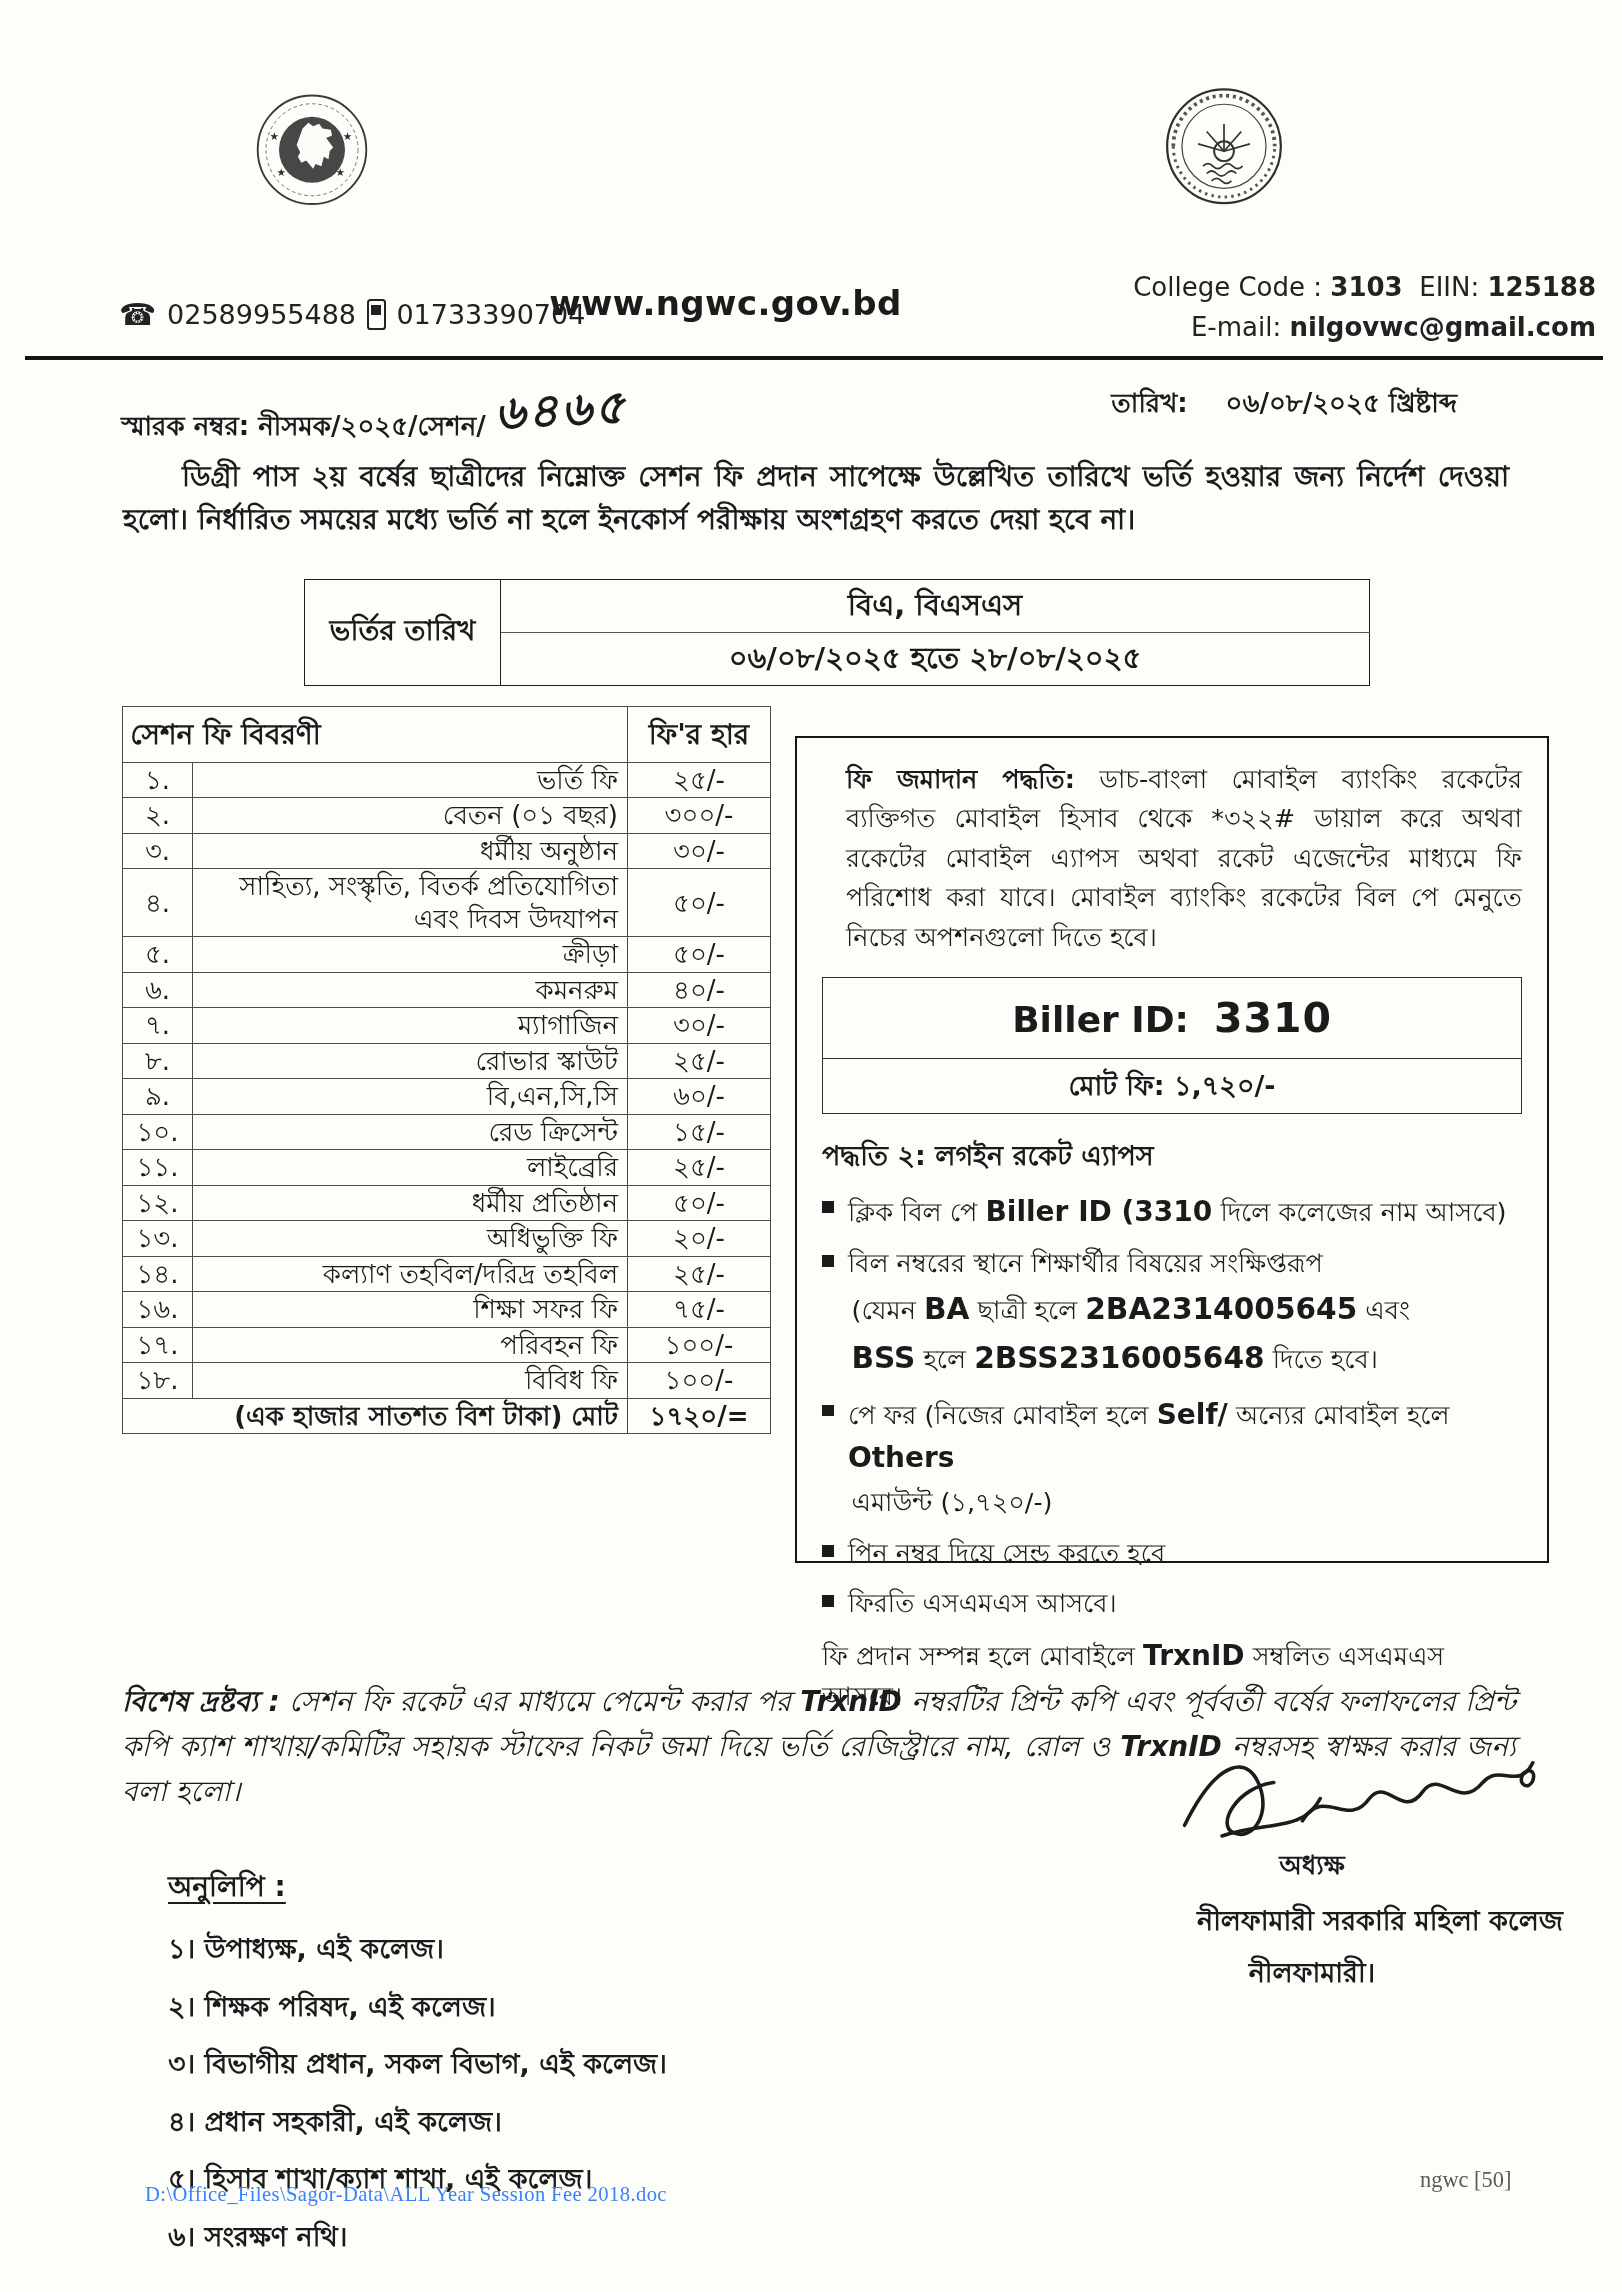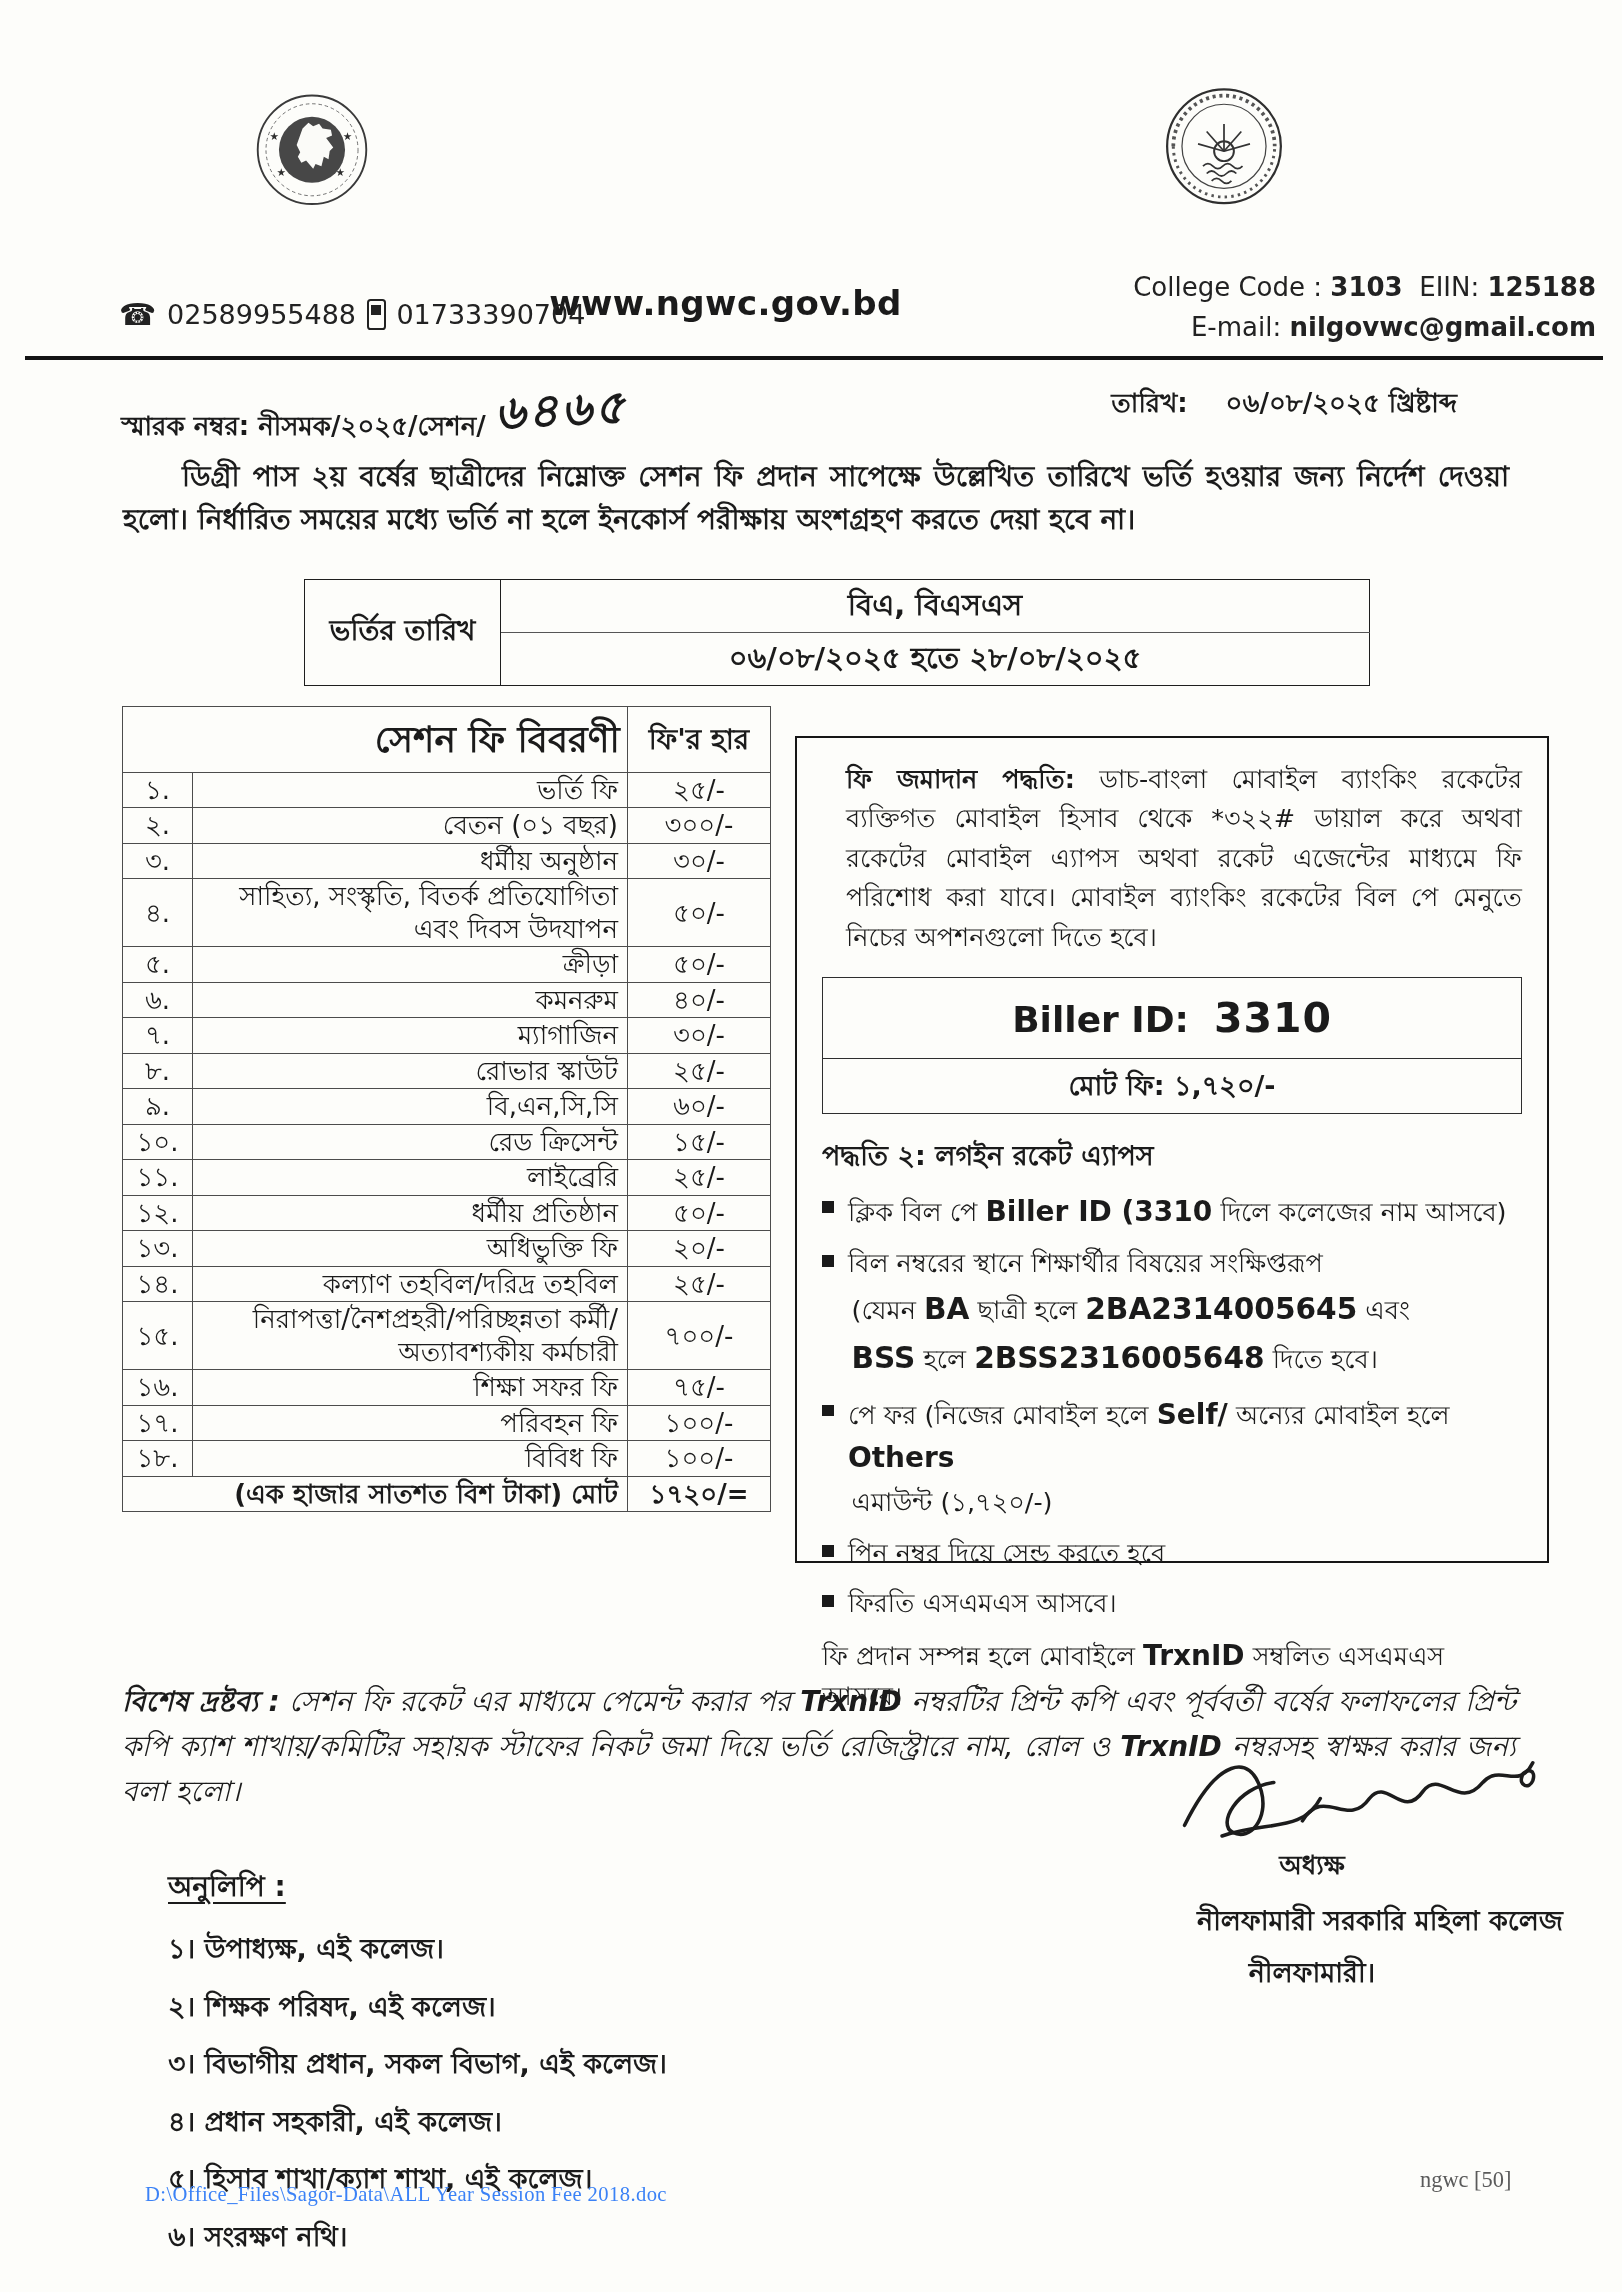--- a/index.html
+++ b/index.html
@@ -37,21 +37,21 @@
   
   .adm-table{position:absolute;left:304px;top:579px;width:1066px;border-collapse:collapse;}
   .adm-table td{border:1.8px solid #1e1e1e;}
   .adm-label{width:193px;text-align:center;font-size:28px;font-weight:600;}
   .adm-right{text-align:center;font-size:29px;font-weight:600;height:50px;}
   .adm-split{border-bottom:1.3px solid #555 !important;}
   
   .fee-table{position:absolute;left:122px;top:706px;width:648px;border-collapse:collapse;table-layout:fixed;}
   .fee-table td,.fee-table th{border:1.3px solid #4c4c4c;font-size:26px;line-height:1.25;padding:1px 9px;vertical-align:middle;}
   .fee-table{border:1.8px solid #1a1a1a;}
-  .fee-table .th-desc{font-size:36px;font-weight:700;text-align:right;padding:9.9px 7.2px;}
+  .fee-table .th-desc{font-size:28px;font-weight:700;text-align:left;padding:9.9px 7.2px;}
   .fee-table .th-rate{font-size:28px;font-weight:700;text-align:center;}
   .col-sl{width:70px;} .col-desc{width:435px;} .col-rate{width:143px;}
   .fee-sl{text-align:center;}
   .fee-desc{text-align:right;padding-left:12.5px;}
   .fee-rate{text-align:center;}
   .fee-total-label{text-align:right;padding-right:12.5px;font-weight:600;font-size:27px;padding-top:7.2px;padding-bottom:7.2px;}
   .fee-total-val{text-align:center;font-weight:700;font-size:27px;}
   
   .pay-panel{position:absolute;left:795px;top:736px;width:754px;height:827px;border:2.7px solid #161616;box-sizing:border-box;padding:21.5px 25px 16px 25px;font-size:25.5px;line-height:1.55;}
   .pay-intro{text-align:justify;margin-left:24px;}
@@ -253,25 +253,20 @@
         <td class="fee-desc">অধিভুক্তি ফি</td>
         <td class="fee-rate">২০/-</td>
       </tr>
 
       <tr>
         <td class="fee-sl">১৪.</td>
         <td class="fee-desc">কল্যাণ তহবিল/দরিদ্র তহবিল</td>
         <td class="fee-rate">২৫/-</td>
       </tr>
 
-      <tr>
-        <td class="fee-sl">১৫.</td>
-        <td class="fee-desc">নিরাপত্তা/নৈশপ্রহরী/পরিচ্ছন্নতা কর্মী/অত্যাবশ্যকীয় কর্মচারী</td>
-        <td class="fee-rate">৭০০/-</td>
-      </tr>
 
       <tr>
         <td class="fee-sl">১৬.</td>
         <td class="fee-desc">শিক্ষা সফর ফি</td>
         <td class="fee-rate">৭৫/-</td>
       </tr>
 
       <tr>
         <td class="fee-sl">১৭.</td>
         <td class="fee-desc">পরিবহন ফি</td>

